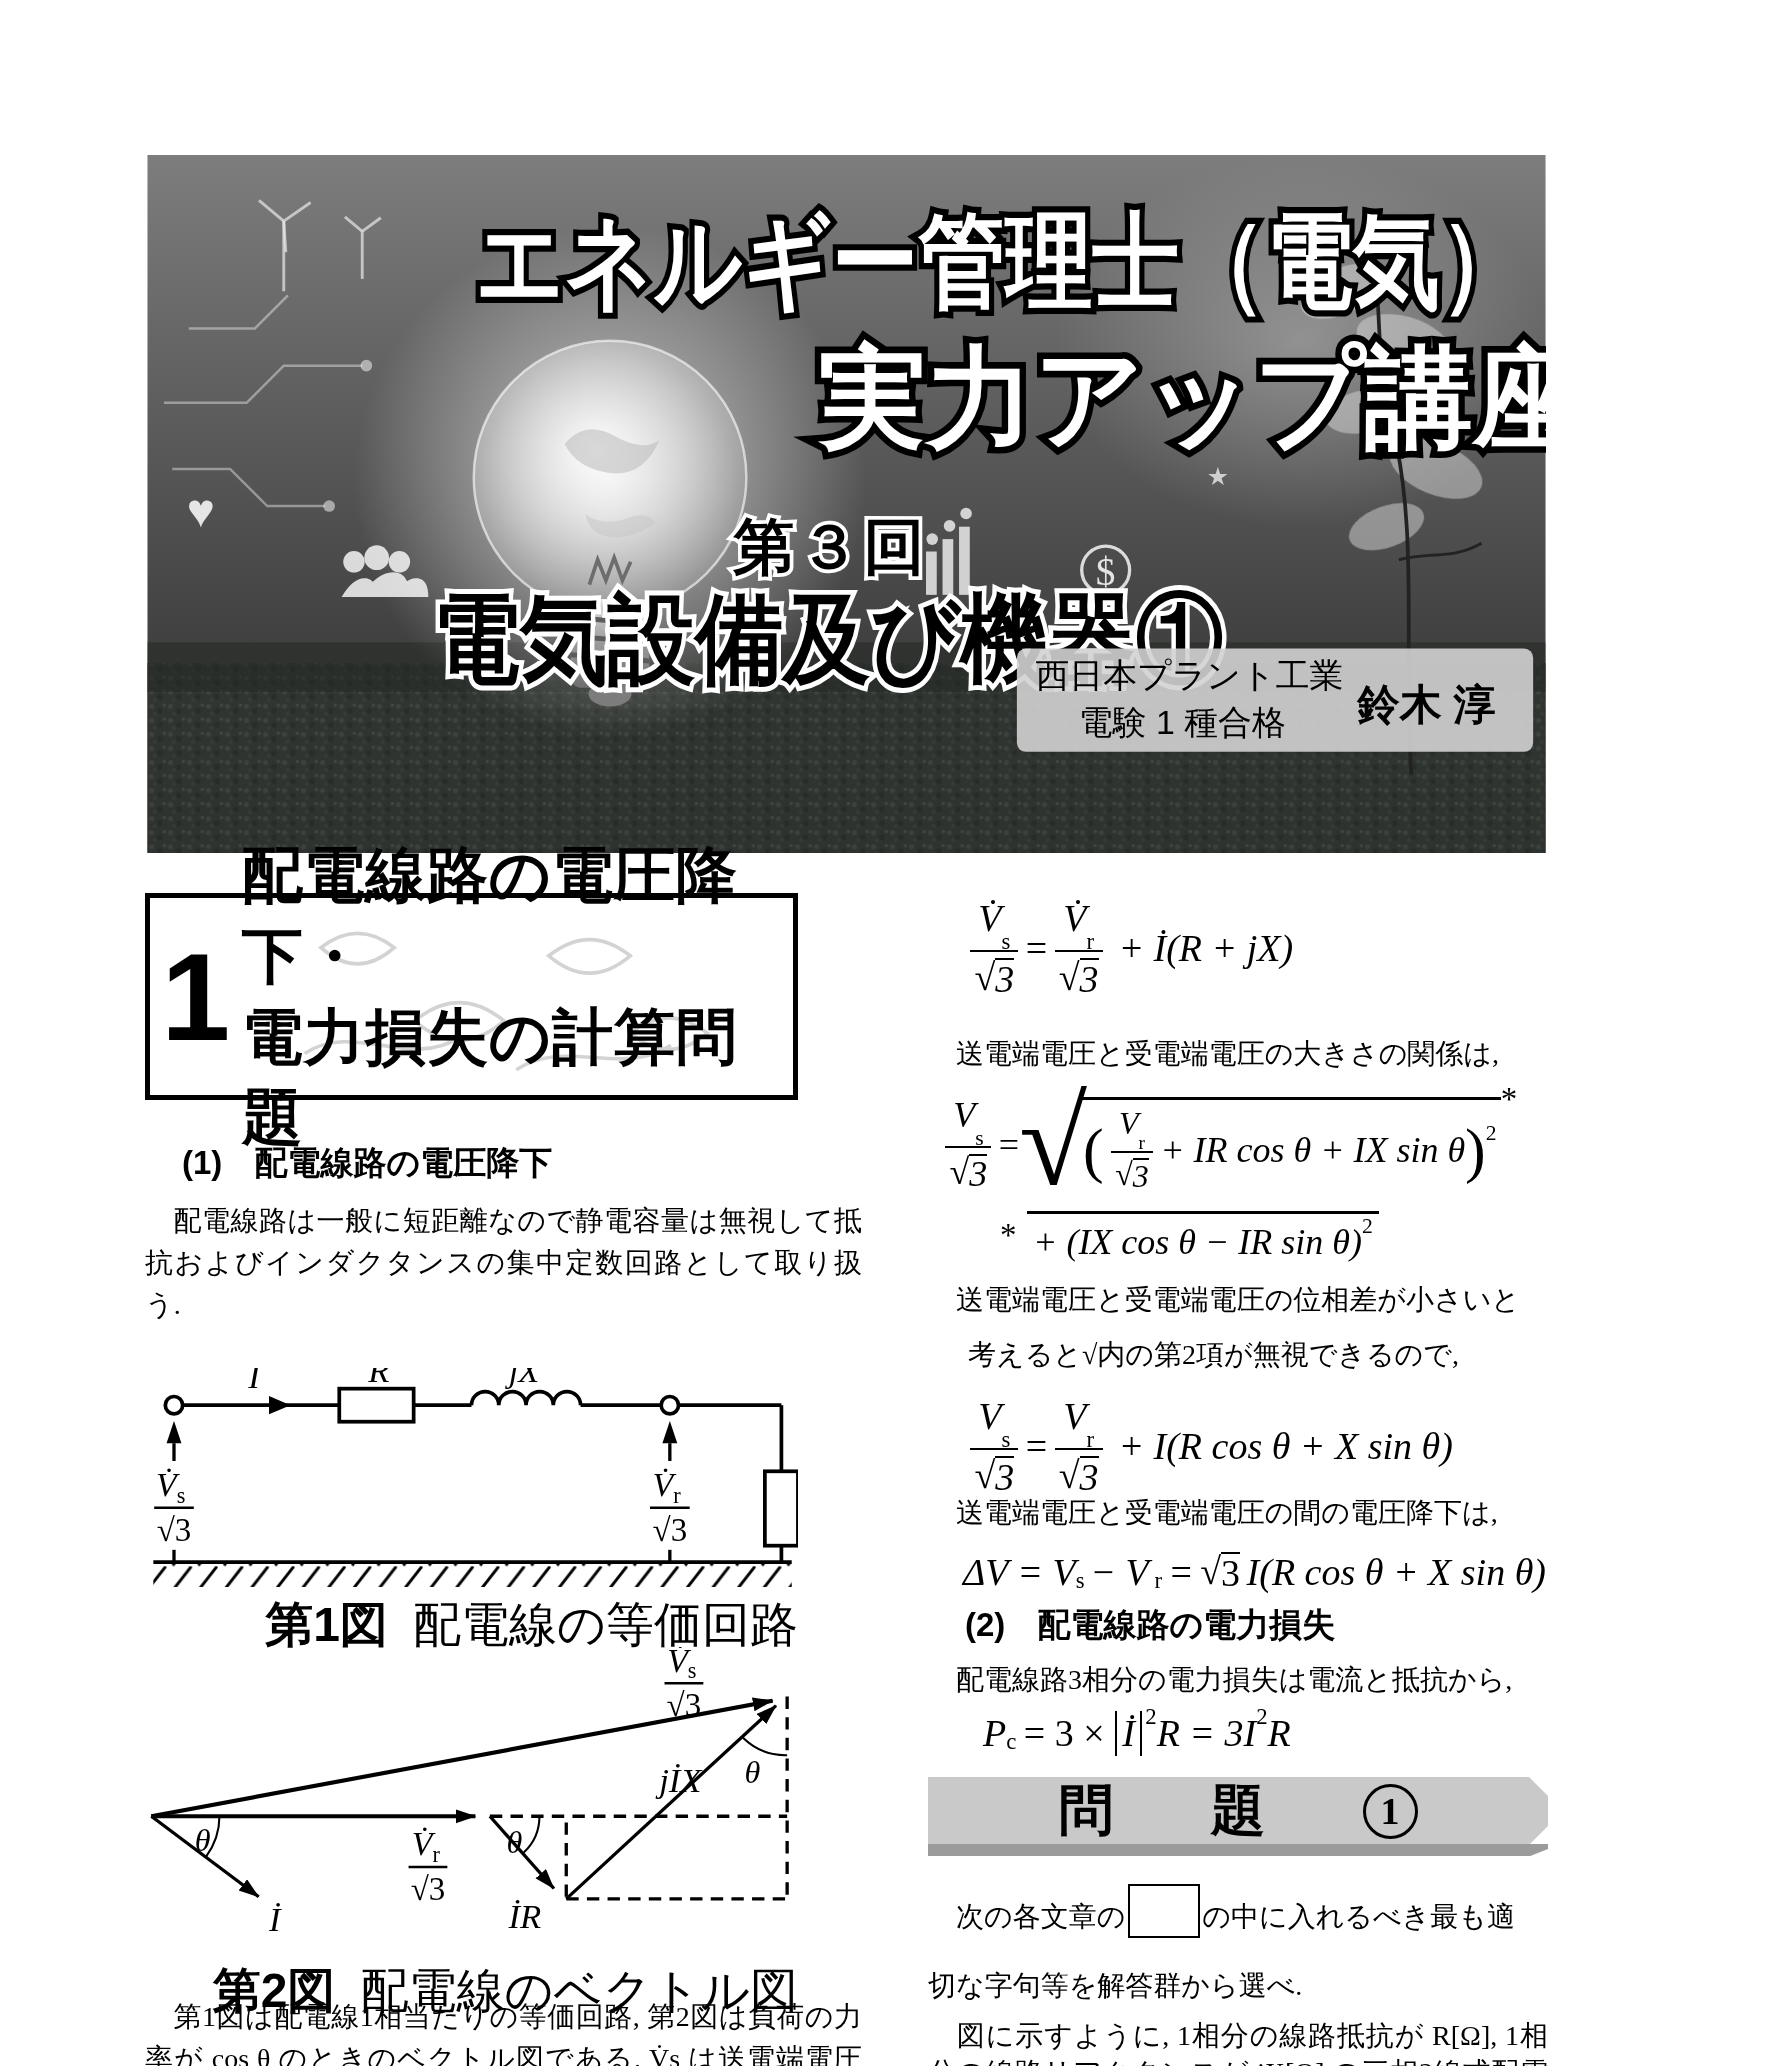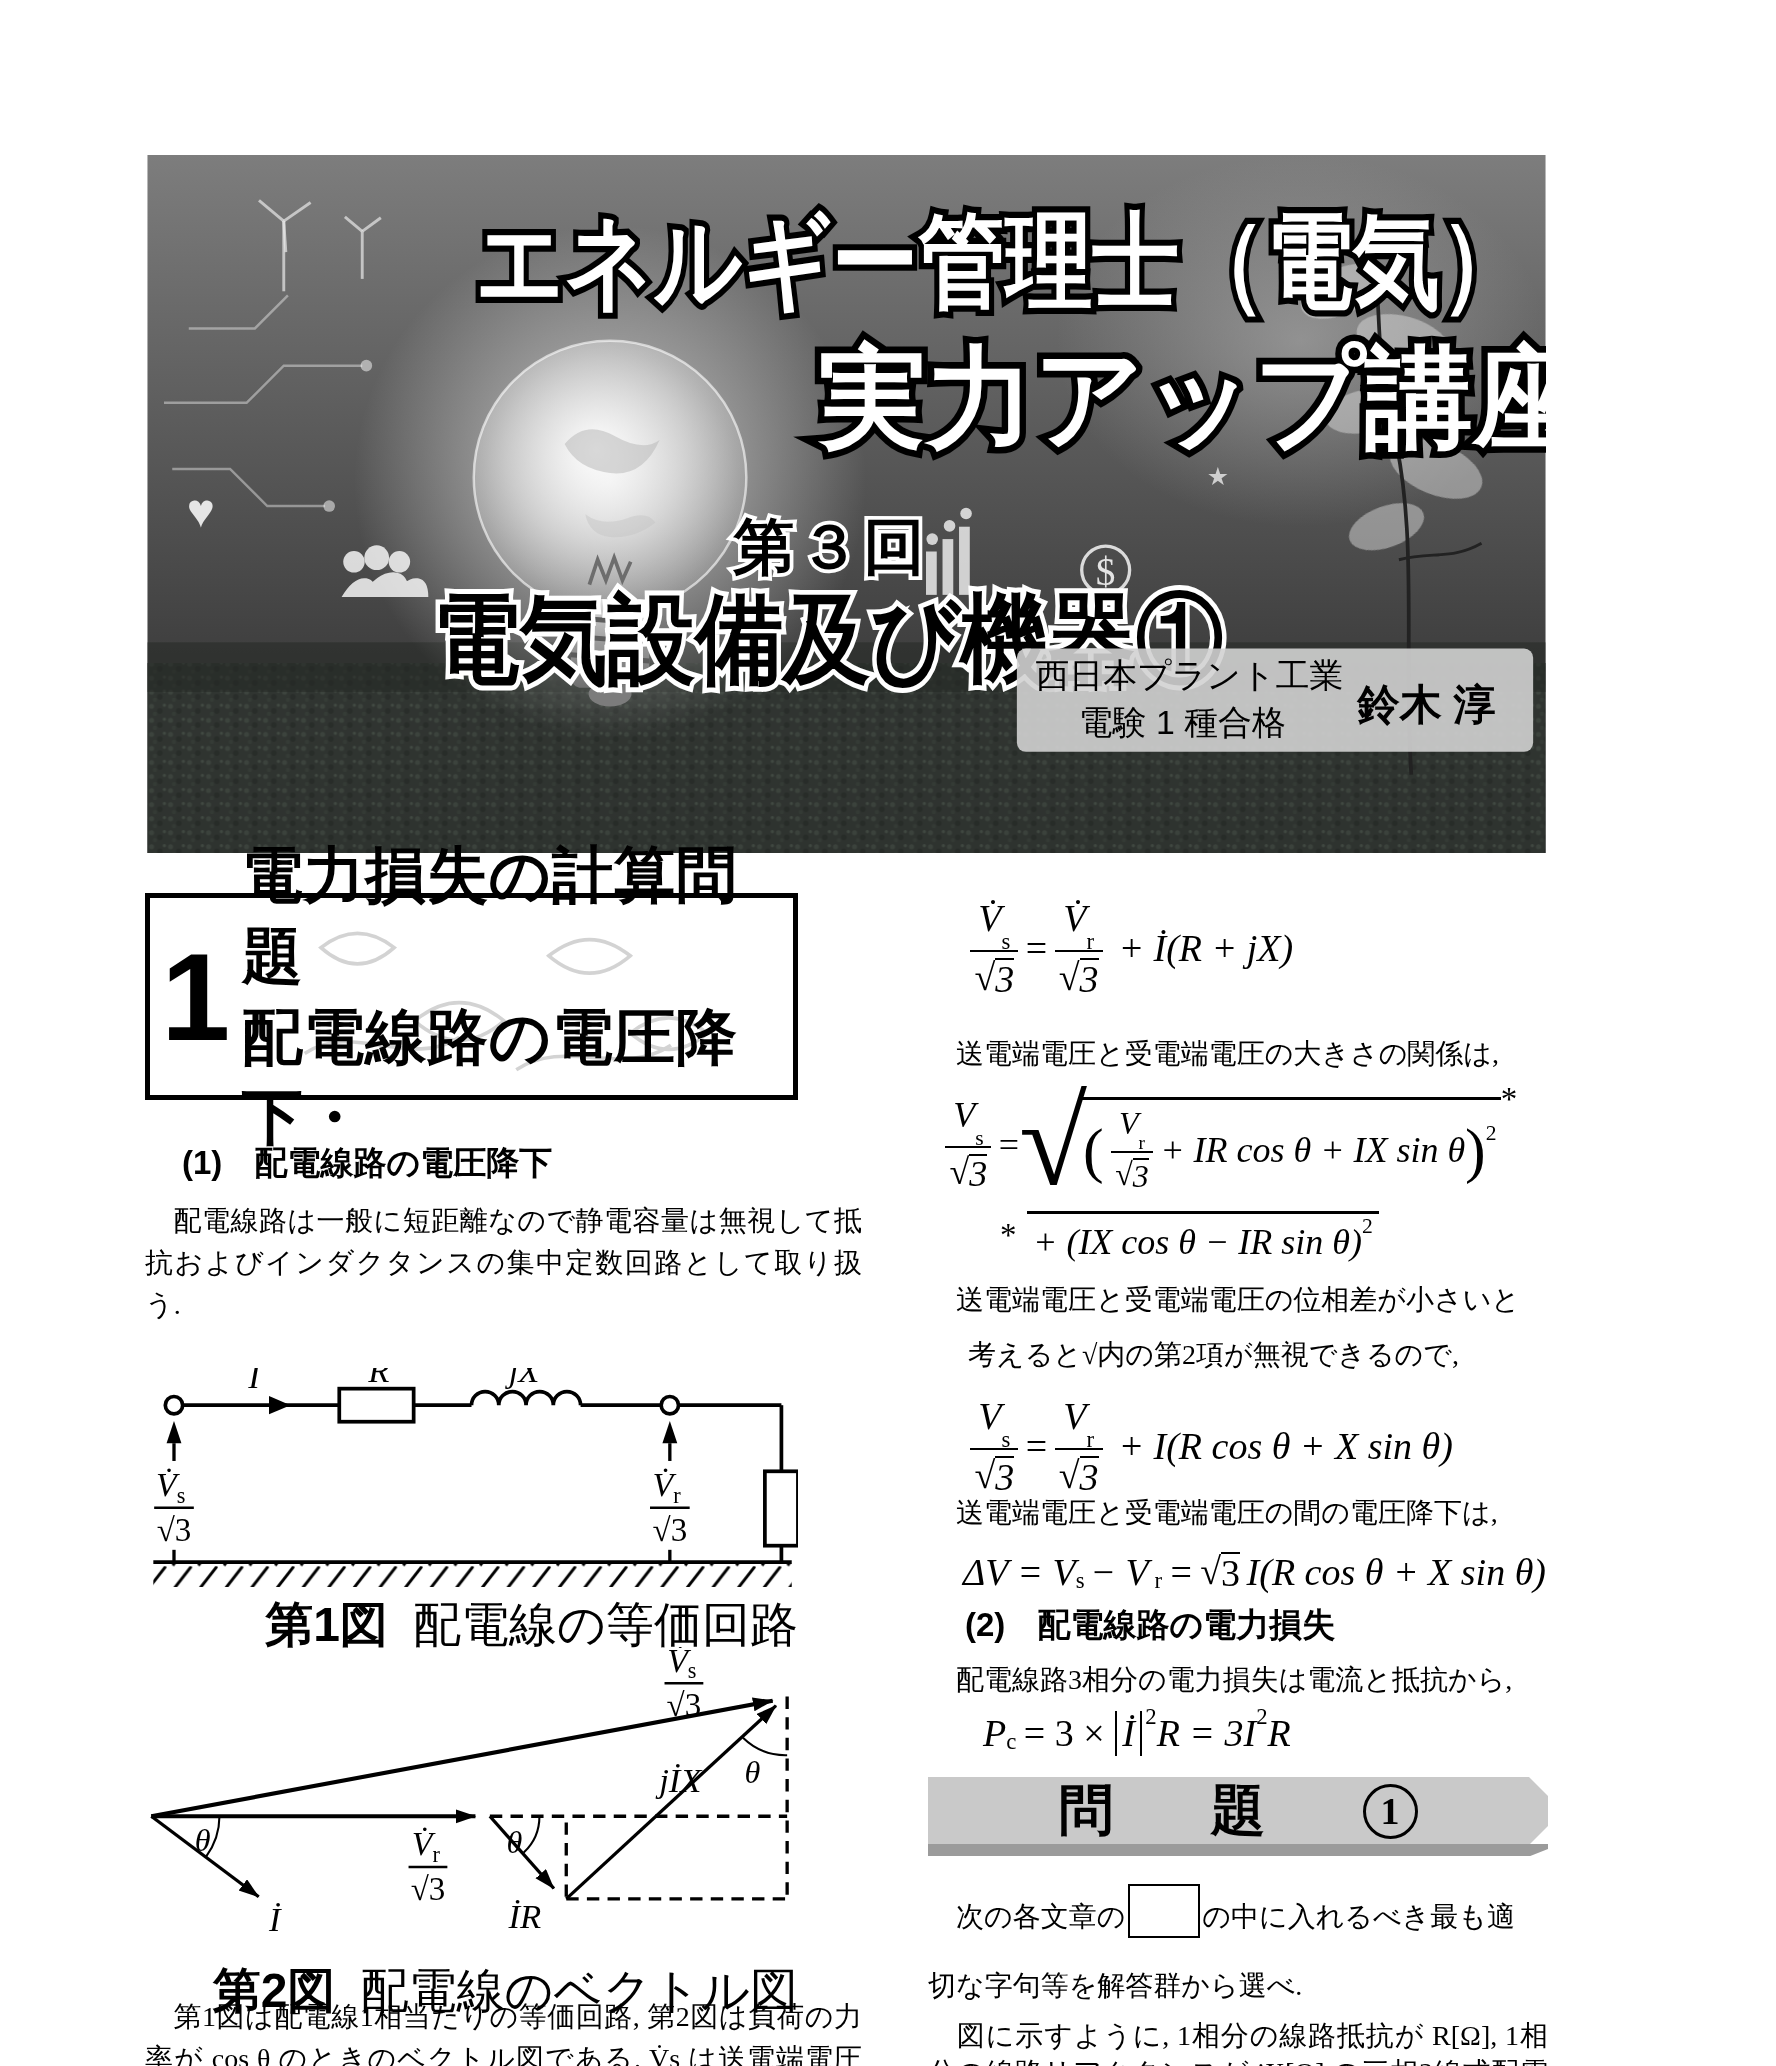--- a/index.html
+++ b/index.html
@@ -194,22 +194,22 @@
       <path d="M 420,120 q 90,-70 180,0 q -90,80 -180,0 Z"></path>
       <path d="M 650,300 q 110,-90 220,0 q -110,95 -220,0 Z"></path>
       <path d="M 980,140 q 100,-80 200,0 q -100,85 -200,0 Z"></path>
       <path d="M 1180,330 q 95,-75 190,0 q -95,80 -190,0 Z"></path>
       <path d="M 380,380 C 500,300 640,420 760,340"></path>
       <path d="M 900,420 C 1020,340 1160,440 1280,360"></path>
     </g>
   </svg>
   <div id="section-number">1</div>
   <div id="section-title">
+    <div>配電線路の電圧降下・</div>
     <div>電力損失の計算問題</div>
-    <div>配電線路の電圧降下・</div>
   </div>
 </div>
 
 <div class="abs subhead" style="left:145px;top:1141px;">
   <span>(1)</span>
   <span style="margin-left:23px;">配電線路の電圧降下</span>
 </div>
 
 <div class="abs body-par" style="left:145px;top:1200px;width:717px;">　配電線路は一般に短距離なので静電容量は無視して抵抗およびインダクタンスの集中定数回路として取り扱う.</div>
 

